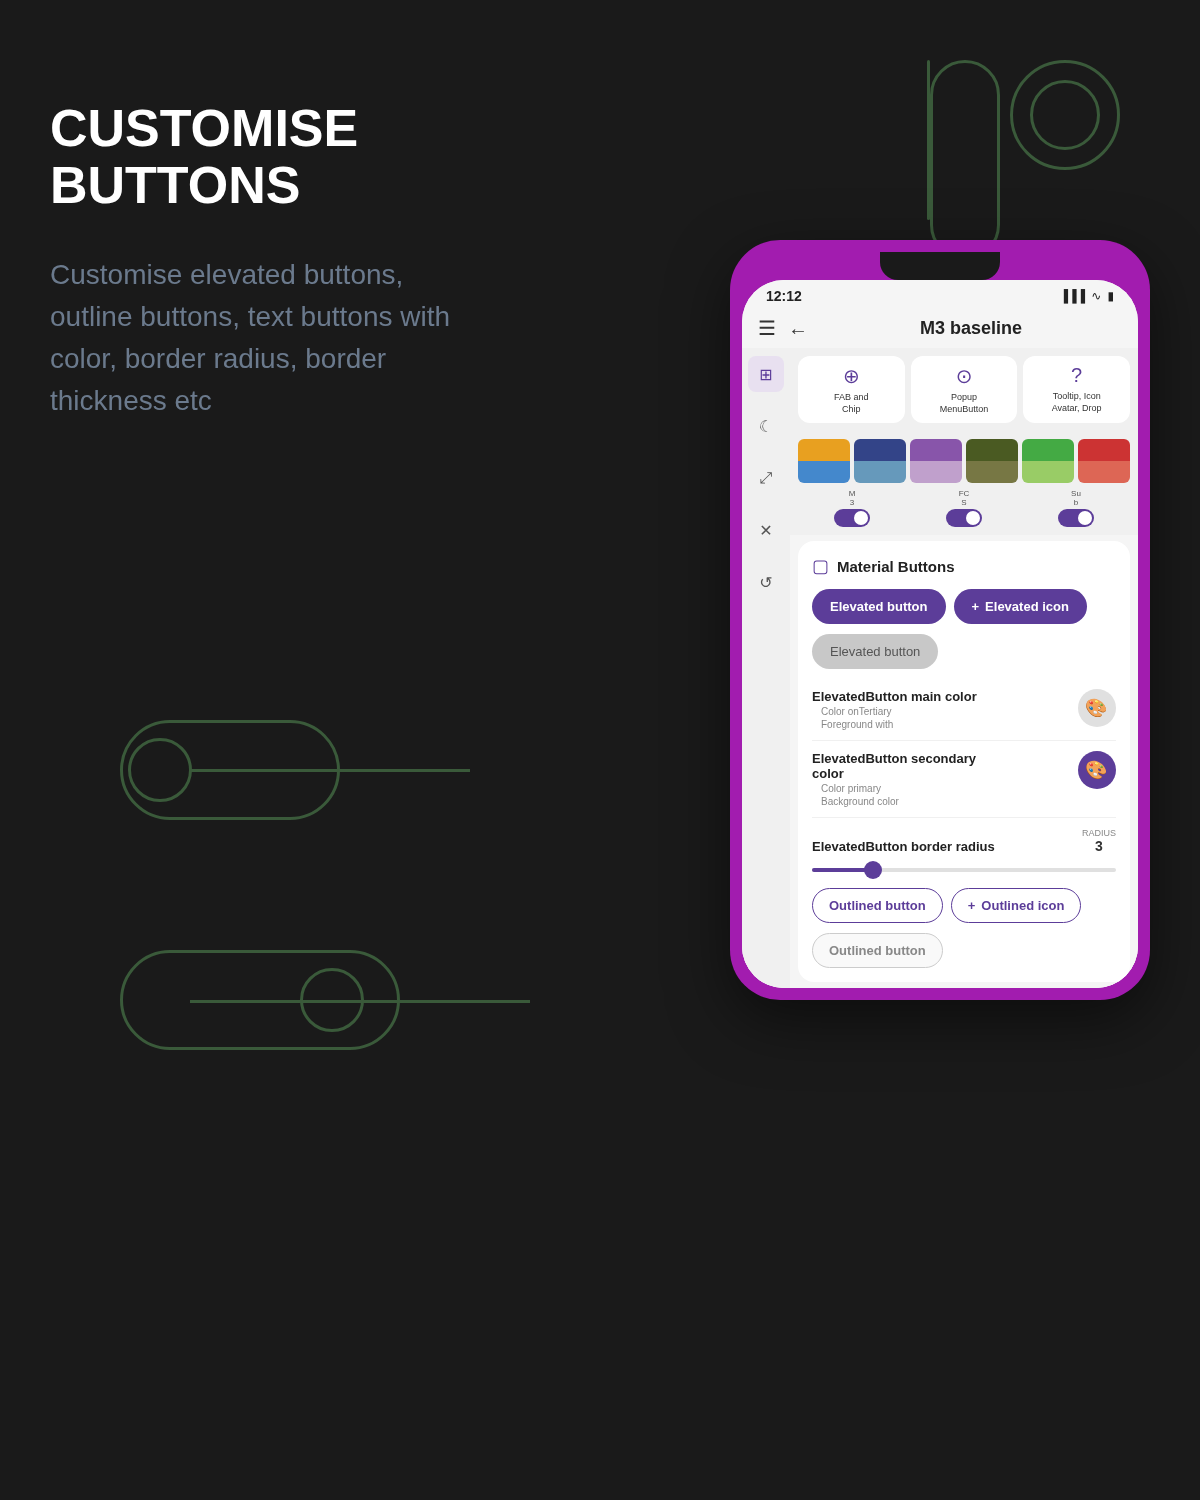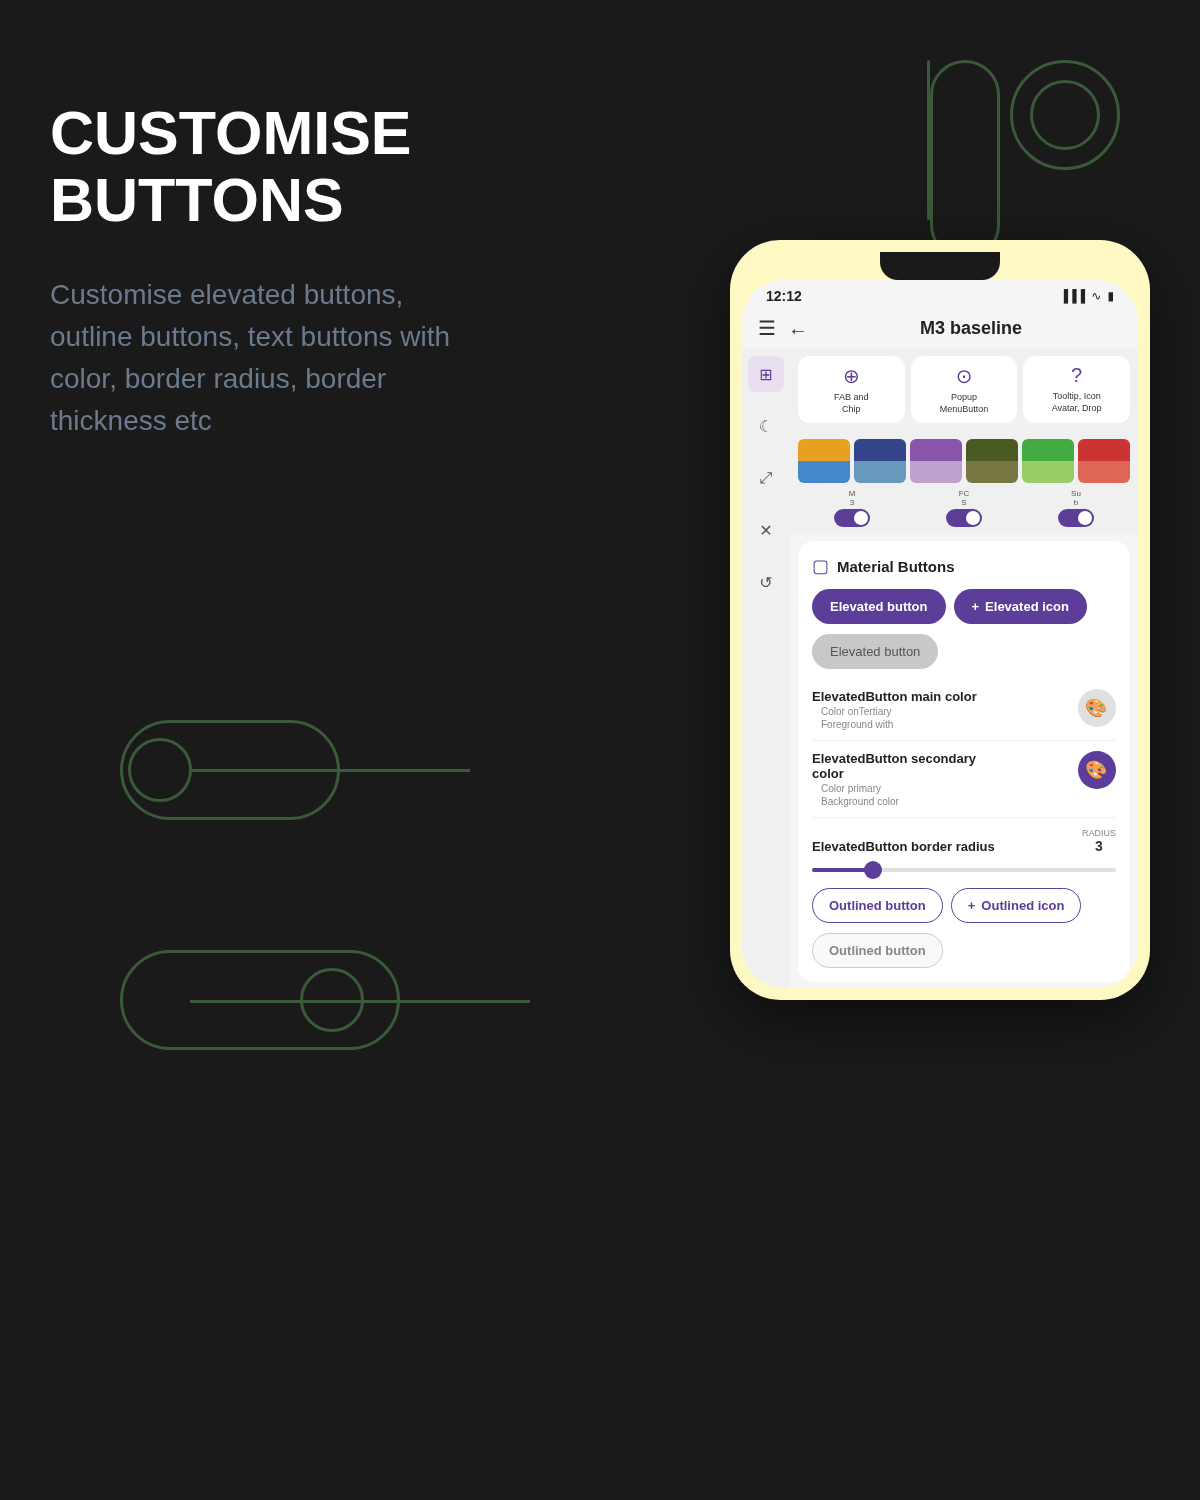--- a/index.html
+++ b/index.html
@@ -106,21 +106,21 @@
     
     .left-section {
       position: absolute;
       top: 100px;
       left: 50px;
       width: 420px;
     }
 
     .main-title {
       color: #ffffff;
-      font-size: 61px;
+      font-size: 52px;
       font-weight: 900;
       line-height: 1.1;
       margin-bottom: 40px;
       text-transform: uppercase;
     }
 
     .sub-description {
       color: #6b7a8d;
       font-size: 28px;
       font-weight: 400;
@@ -129,21 +129,21 @@
 
     
     .phone-container {
       position: absolute;
       top: 240px;
       right: 50px;
       width: 420px;
     }
 
     .phone-outer {
-      background: #fef9c3;
+      background: #a21caf;
       border-radius: 50px;
       padding: 12px;
       box-shadow: 0 20px 60px rgba(0,0,0,0.5);
       position: relative;
     }
 
     .phone-inner {
       background: #f5f5f5;
       border-radius: 42px;
       overflow: hidden;

